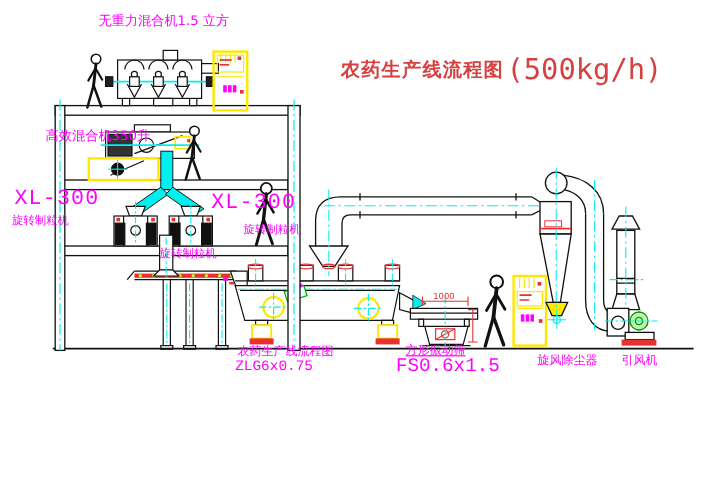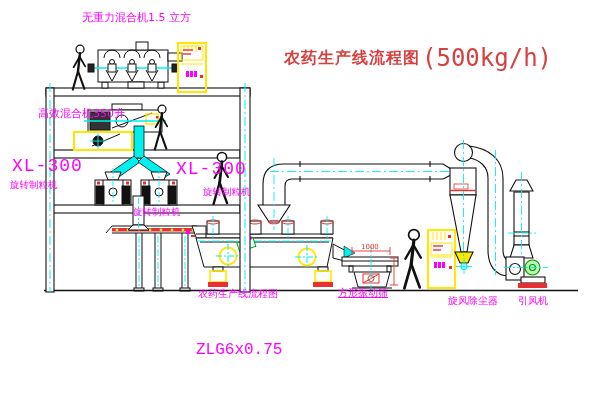--- a/index.html
+++ b/index.html
@@ -330,21 +330,22 @@
 
   <div class="lbl mono" style="left:12px;top:157px;font-size:18px;letter-spacing:1px;">XL-300</div>
   <div class="lbl" style="left:10px;top:180px;font-size:9.5px;">旋转制粒机</div>
 
   <div class="lbl mono" style="left:176px;top:160px;font-size:18px;letter-spacing:1px;">XL-300</div>
   <div class="lbl" style="left:203px;top:187px;font-size:9.5px;">旋转制粒机</div>
 
   <div class="lbl" style="left:133px;top:207px;font-size:9.5px;">旋转制粒机</div>
 
   <div class="lbl" style="left:198px;top:289px;font-size:10px;">农药生产线流程图</div>
-  <div class="lbl mono" style="left:196px;top:299px;font-size:16px;margin-top:43px;">ZLG6x0.75</div>
+  <div class="lbl mono" style="left:196px;top:299px;font-size:12px;">ZLG6x0.75</div>
 
   <div class="lbl" style="left:338px;top:288px;font-size:10px;text-decoration:underline;">方形振动筛</div>
+  <div class="lbl mono" style="left:330px;top:297px;font-size:16px;">FS0.6x1.5</div>
 
   <div class="lbl" style="left:448px;top:296px;font-size:10px;text-align:center;">旋风除尘器</div>
   <div class="lbl" style="left:518px;top:296px;font-size:10px;">引风机</div>
 
   <div class="lbl red" style="left:361px;top:244px;font-size:7px;">1000</div>
 </div>
 
 </body></html>

